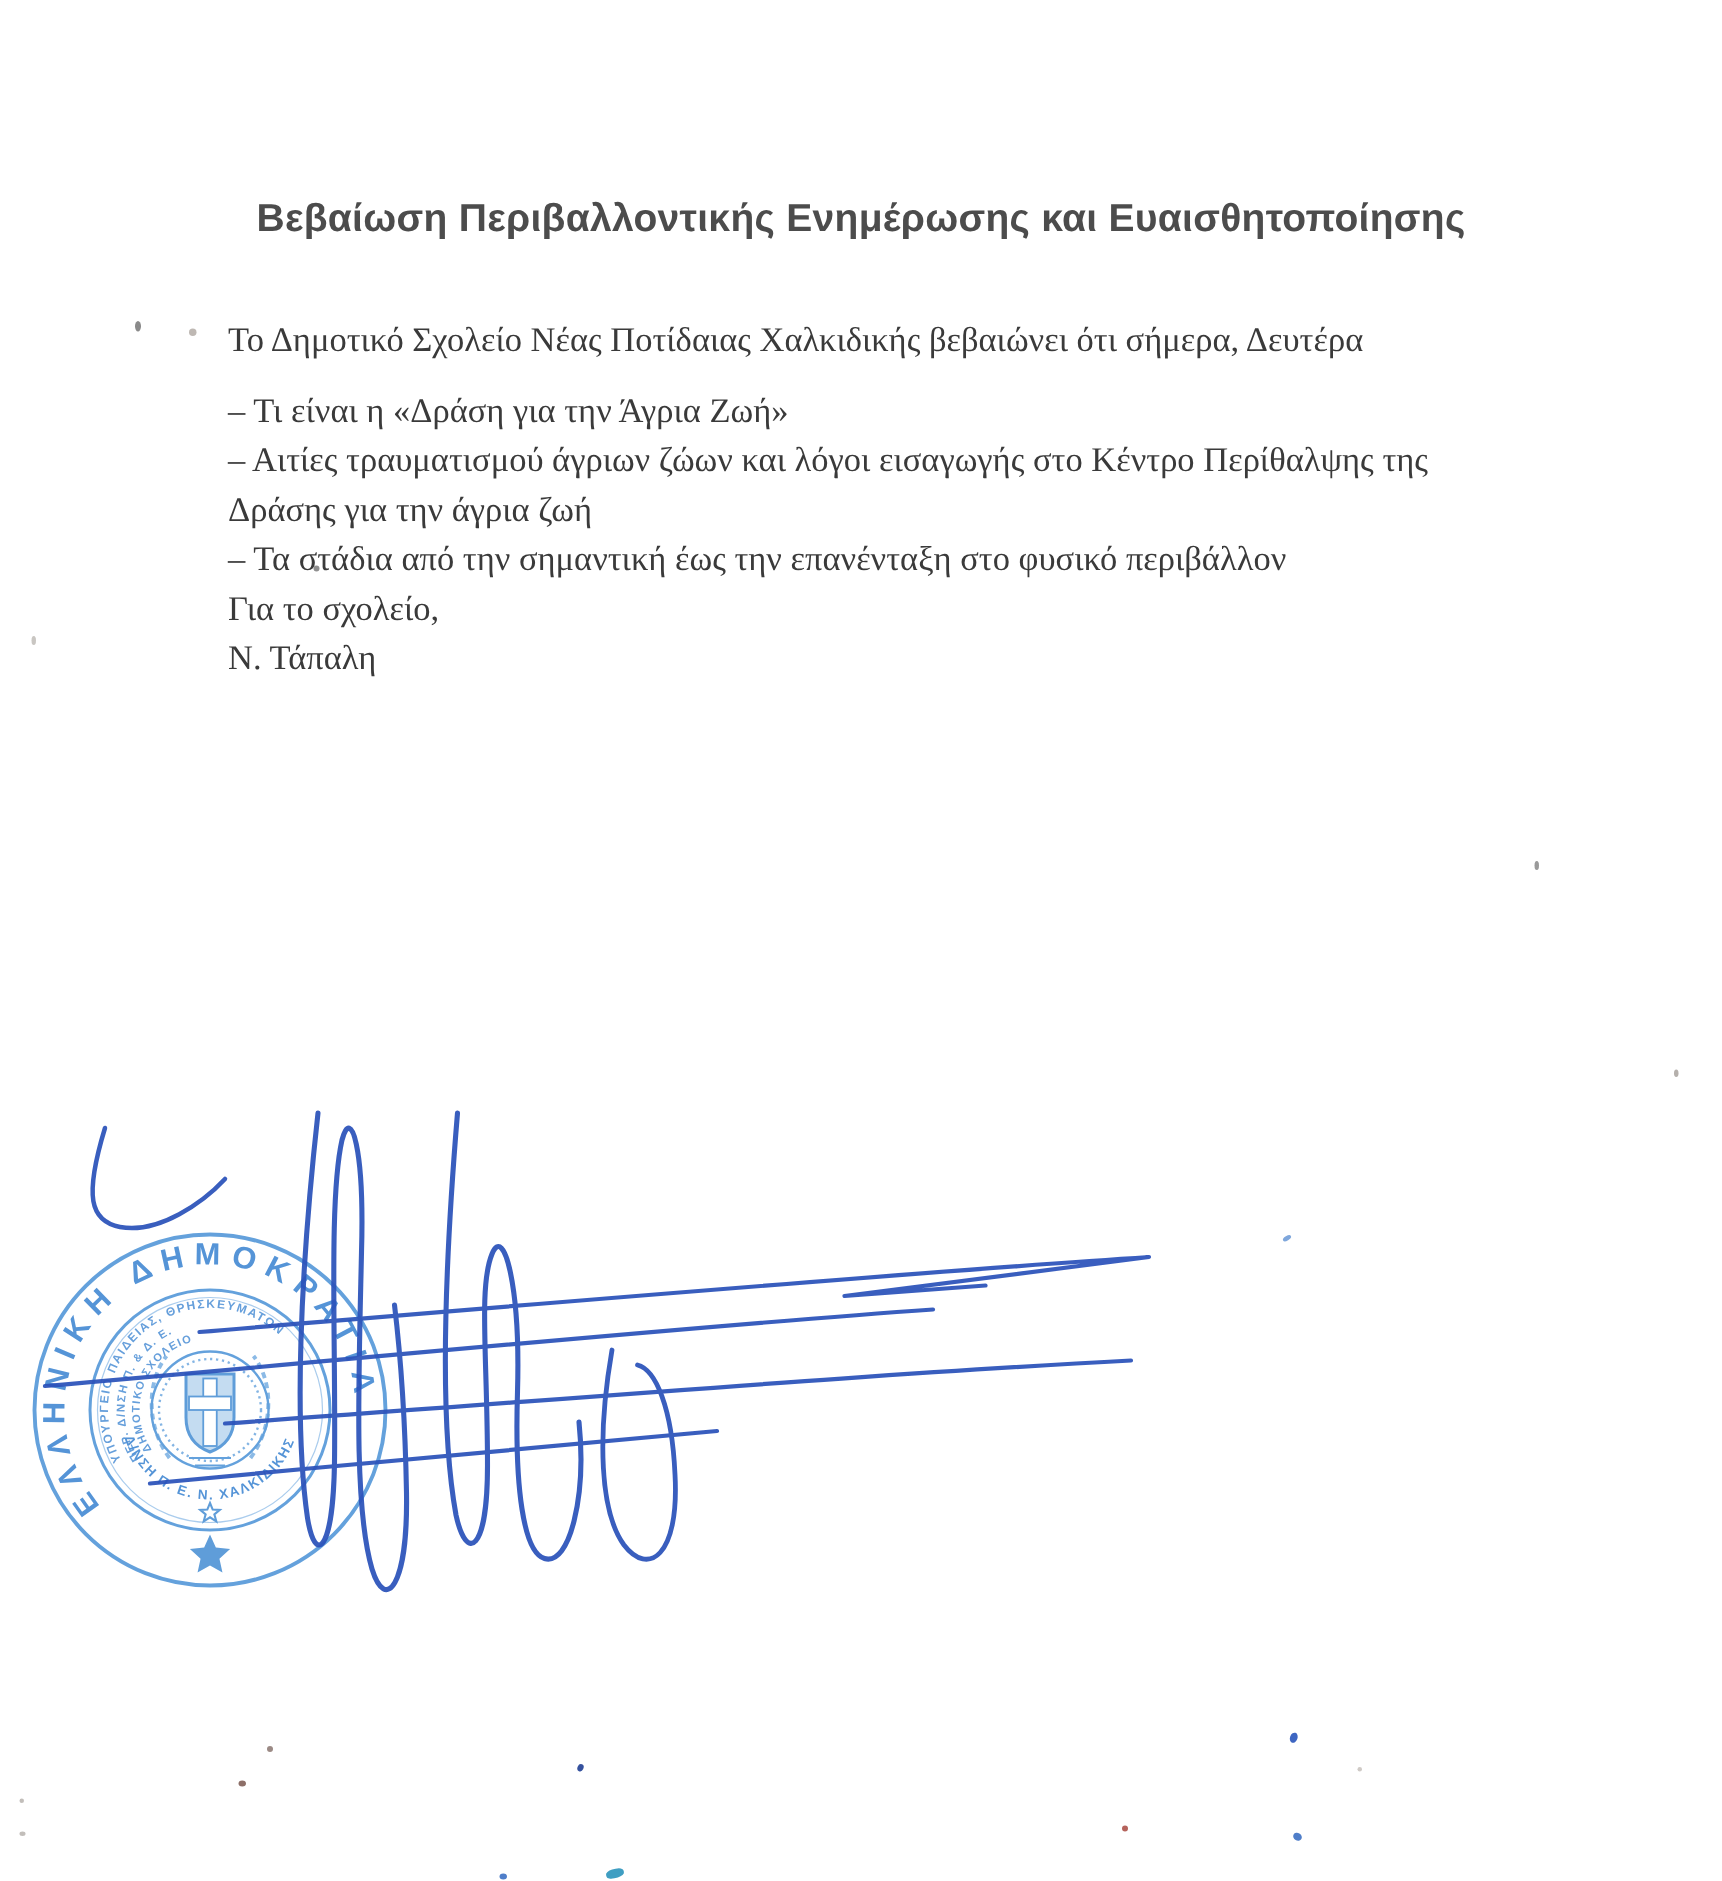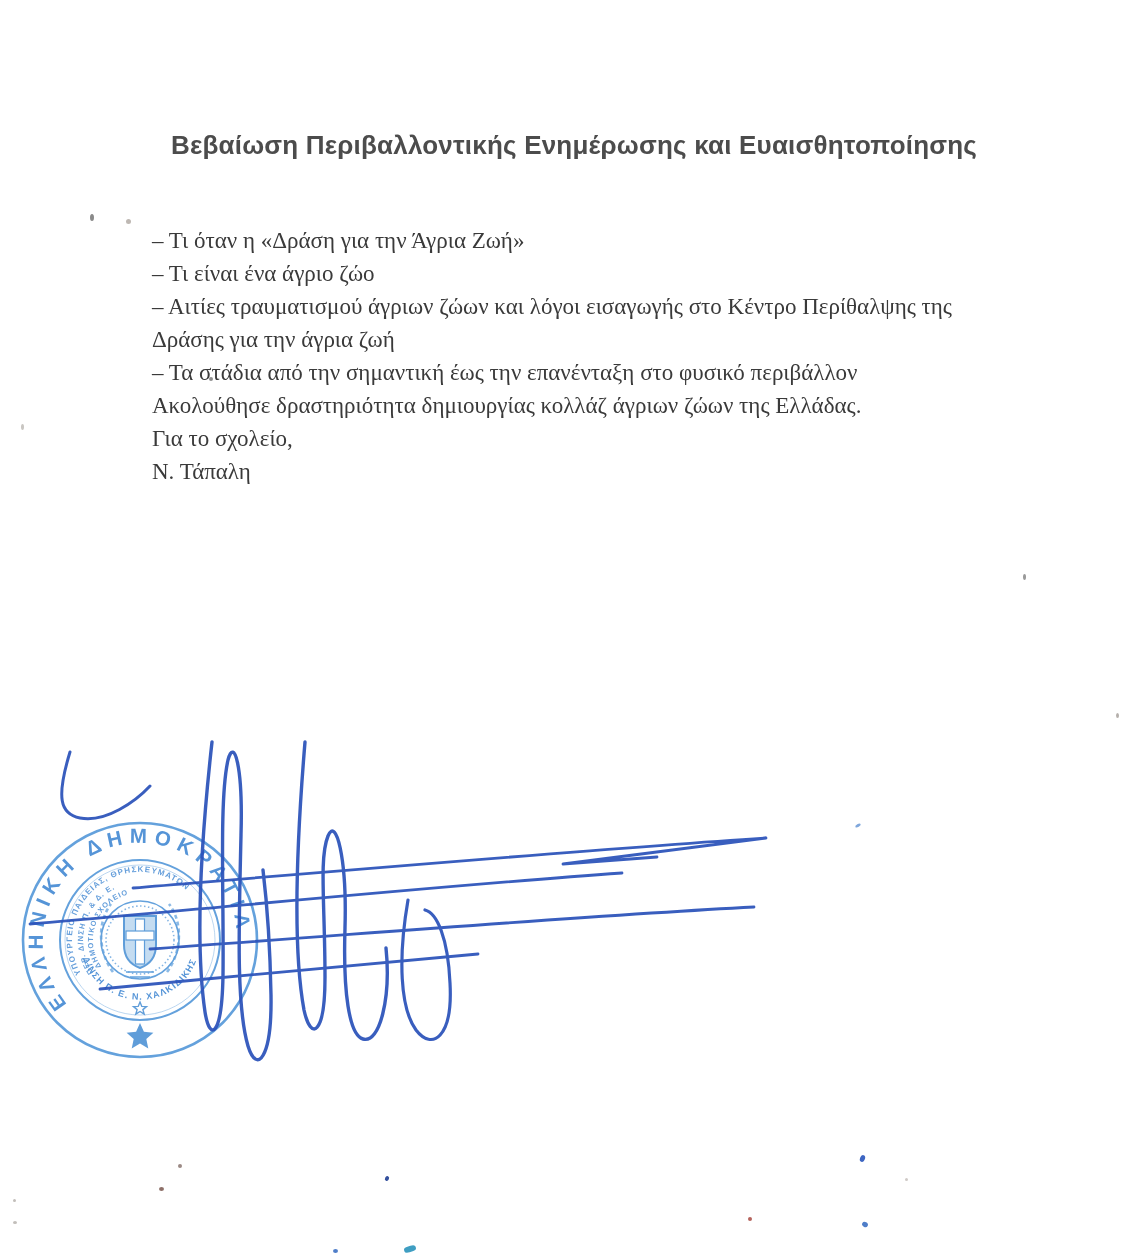--- a/index.html
+++ b/index.html
@@ -43,27 +43,26 @@
   .stamp-text{fill:#3e86d2;font-family:"Liberation Sans", sans-serif;font-weight:bold;}
 </style>
 </head>
 <body>
 
 <div class="page">
 
   <div class="doc-title">Βεβαίωση Περιβαλλοντικής Ενημέρωσης και Ευαισθητοποίησης</div>
 
   <div class="content">
+    <p>Το Δημοτικό Σχολείο Νέας Ποτίδαιας Χαλκιδικής βεβαιώνει ότι σήμερα, Δευτέρα</p>
     <div class="bullets">
-      <div>– Τι όταν η «Δράση για την Άγρια Ζωή»</div>
-      <div>– Τι είναι ένα άγριο ζώο</div>
+      <div>– Τι είναι η «Δράση για την Άγρια Ζωή»</div>
       <div>– Αιτίες τραυματισμού άγριων ζώων και λόγοι εισαγωγής στο Κέντρο Περίθαλψης της Δράσης για την άγρια ζωή</div>
       <div>– Τα στάδια από την σημαντική έως την επανένταξη στο φυσικό περιβάλλον</div>
     </div>
-    <p class="mt12">Ακολούθησε δραστηριότητα δημιουργίας κολλάζ άγριων ζώων της Ελλάδας.</p>
     <p class="mt22">Για το σχολείο,</p>
     <p class="mt15">Ν. Τάπαλη</p>
   </div>
 
   <svg class="overlay" viewBox="0 0 1148 1254" aria-hidden="true">
 
     <g opacity="0.88">
       <circle class="stamp-line" cx="140" cy="940" r="117" stroke-width="2.6"></circle>
       <circle class="stamp-line" cx="140" cy="940" r="80" stroke-width="2"></circle>
       <circle class="stamp-line" cx="140" cy="940" r="75" stroke-width="0.8" opacity="0.55"></circle>

